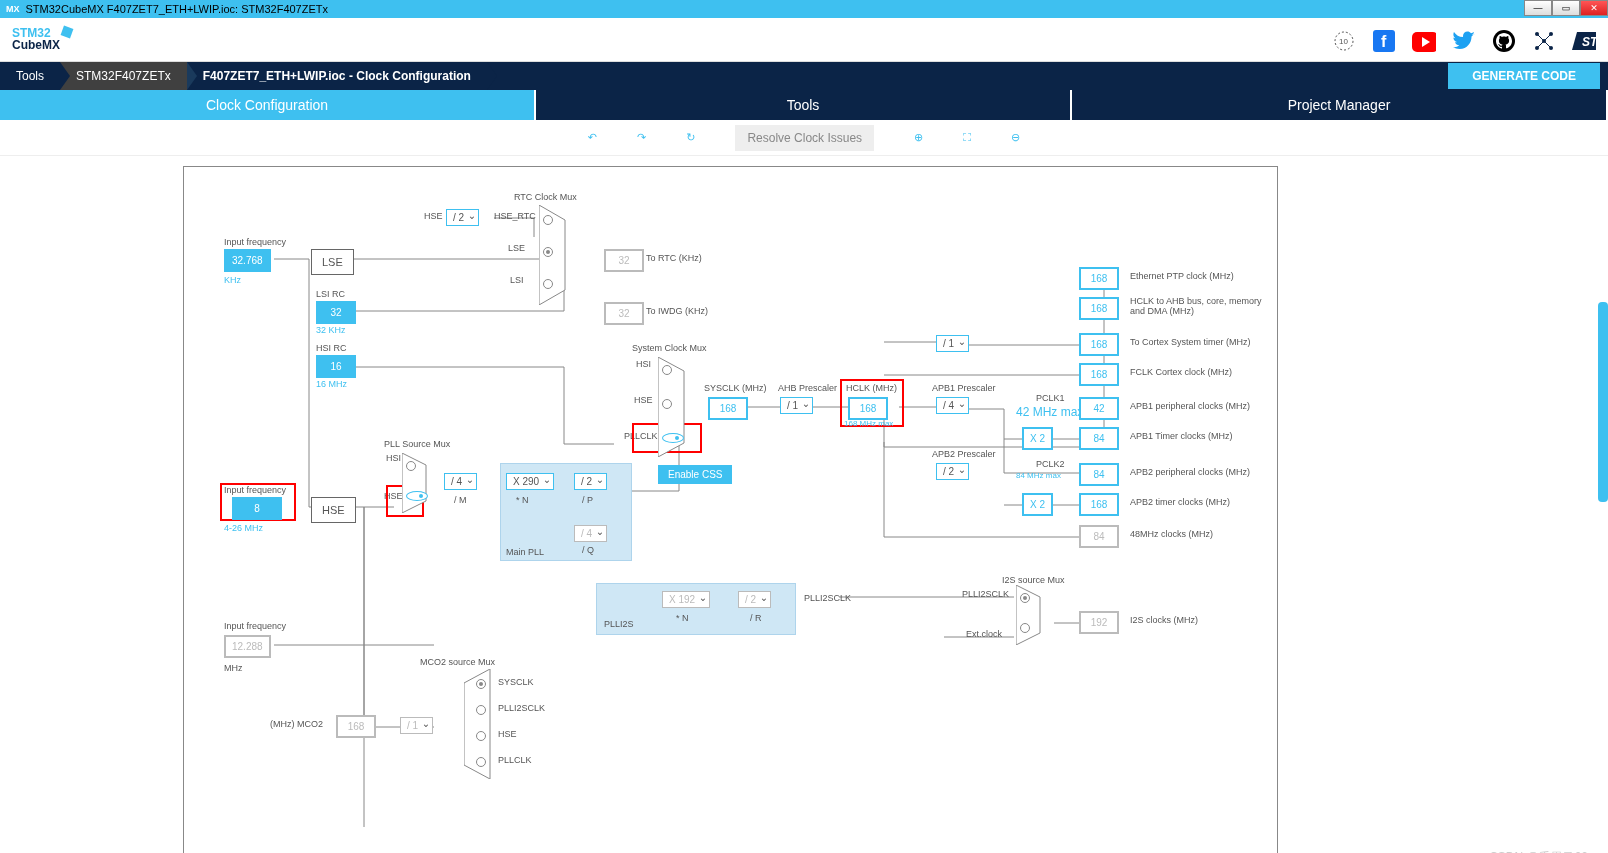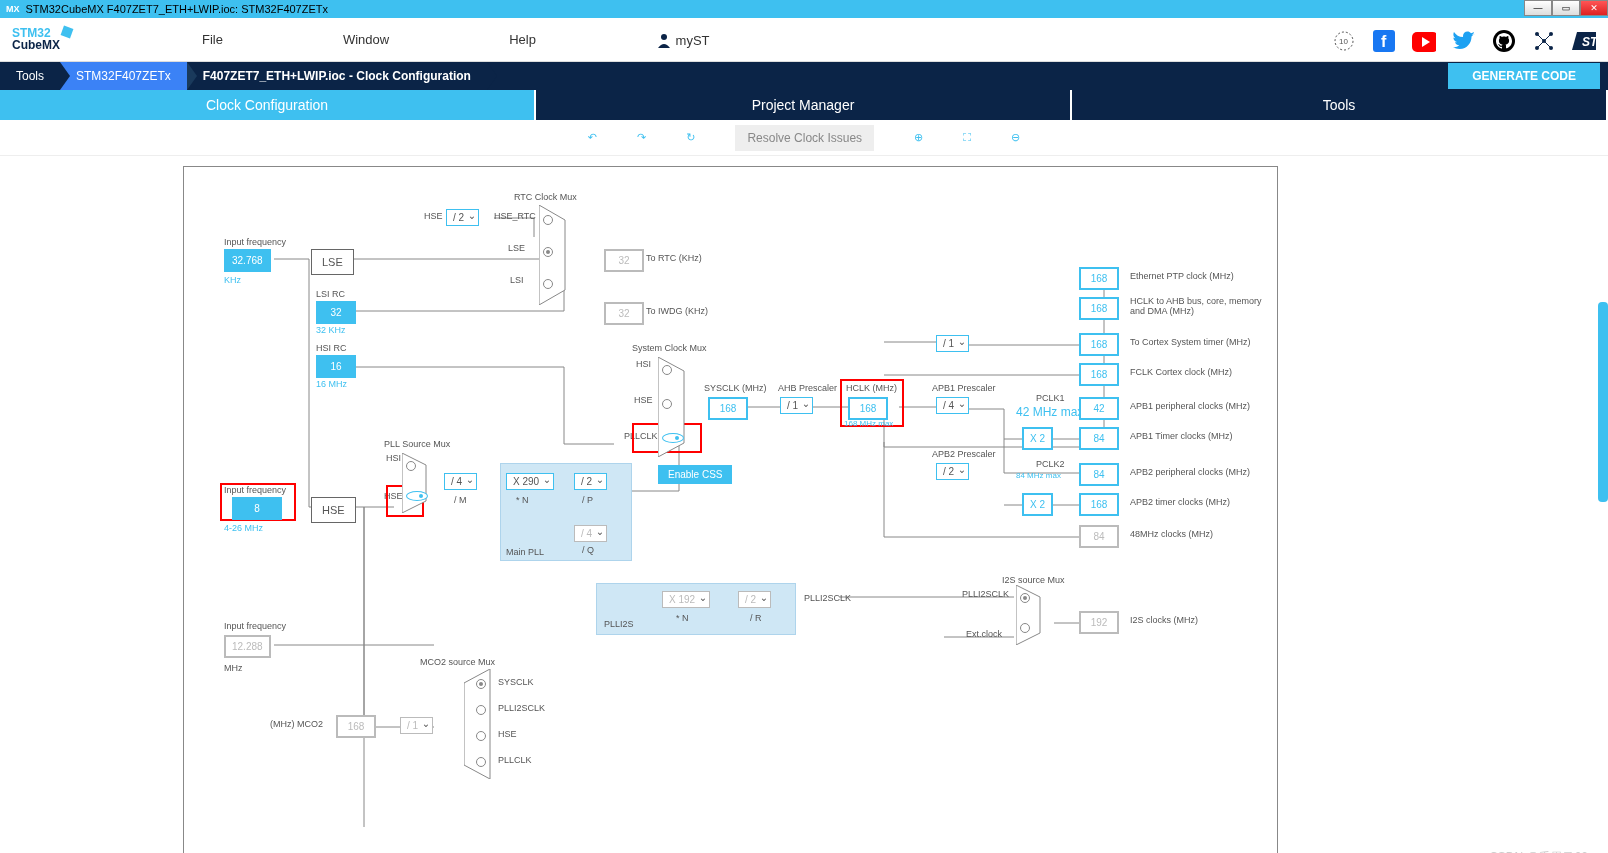--- a/index.html
+++ b/index.html
@@ -63,29 +63,20 @@
 </div>
 
 <div class="topbar">
   <div class="logo">
     <svg width="64" height="32" viewBox="0 0 64 32">
         <text x="0" y="14" fill="#3EC0F0" font-size="12" font-weight="bold">STM32</text>
         <text x="0" y="26" fill="#0B2447" font-size="12" font-weight="bold">CubeMX</text>
         <rect x="50" y="4" width="10" height="10" fill="#3EC0F0" transform="rotate(20 55 9)"></rect>
       </svg>
   </div>
-  <div class="menubar">
-    <span>File</span>
-    <span>Window</span>
-    <span>Help</span>
-    <span><svg width="16" height="16" style="vertical-align:-3px">
-          <circle cx="8" cy="5" r="3" fill="#0B2447"></circle>
-          <path d="M2 16 Q8 8 14 16" fill="#0B2447"></path>
-        </svg> <span>myST</span></span>
-  </div>
   <div class="righticons">
     <span class="icon">
         <svg width="22" height="22">
           <circle cx="11" cy="11" r="9" fill="none" stroke="#555" stroke-width="1" stroke-dasharray="2"></circle>
           <text x="6" y="14" font-size="8" fill="#555">10</text>
         </svg>
       </span>
     <span class="icon">
         <svg width="22" height="22">
           <rect width="22" height="22" fill="#1877F2" rx="3"></rect>
@@ -124,29 +115,29 @@
         <svg width="40" height="22">
           <path d="M5 2 L35 2 L30 20 L0 20 Z" fill="#0B2447"></path>
           <text x="10" y="16" fill="#fff" font-size="12" font-weight="bold" font-style="italic">ST</text>
         </svg>
       </span>
   </div>
 </div>
 
 <div class="breadcrumb">
   <div class="crumb">Tools</div>
-  <div class="crumb b1" style="background:#3b82f6">STM32F407ZETx</div>
+  <div class="crumb b1" style="background:#404040">STM32F407ZETx</div>
   <div class="crumb" style="font-weight:bold">F407ZET7_ETH+LWIP.ioc - Clock Configuration</div>
   <div class="gencode">GENERATE CODE</div>
 </div>
 
 <div class="tabs">
   <div class="tab active">Clock Configuration</div>
+  <div class="tab">Tools</div>
   <div class="tab">Project Manager</div>
-  <div class="tab">Tools</div>
 </div>
 
 <div class="toolbar">
   <span class="toolbtn">↶</span>
   <span class="toolbtn">↷</span>
   <span class="toolbtn">↻</span>
   <span class="resolve">Resolve Clock Issues</span>
   <span class="toolbtn">⊕</span>
   <span class="toolbtn">⛶</span>
   <span class="toolbtn">⊖</span>

